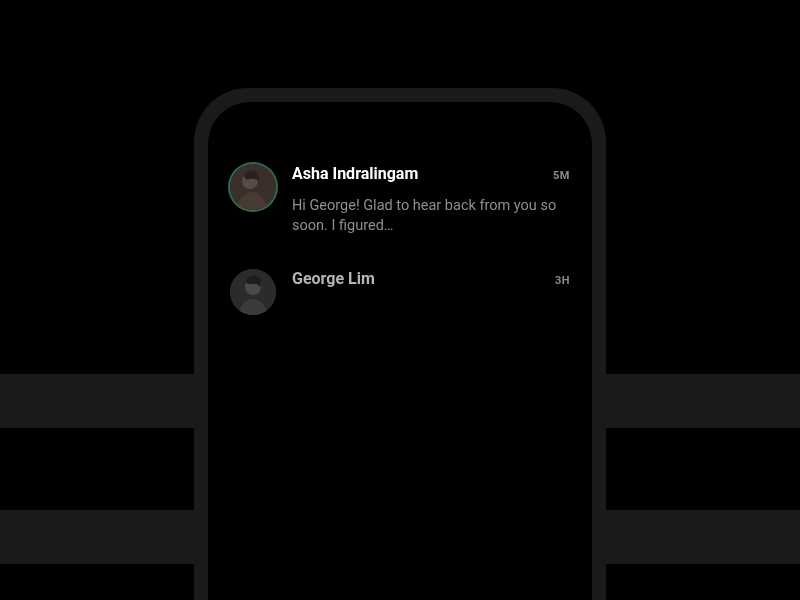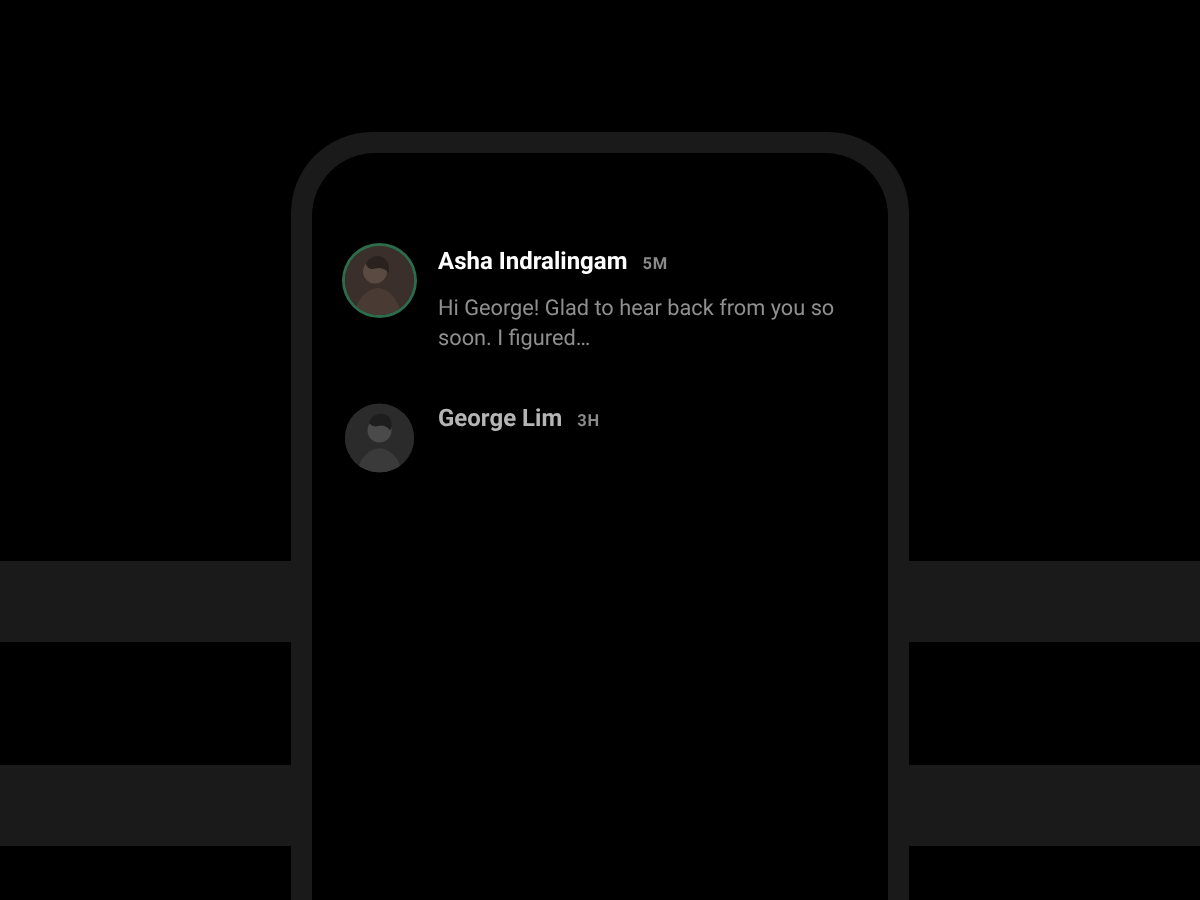--- a/index.html
+++ b/index.html
@@ -100,21 +100,21 @@
     .avatar {
       width: 46px; height: 46px; border-radius: 50%;
       flex: none;
       background: #2a2a2a;
       overflow: hidden;
       position: relative;
     }
     .avatar.ring { box-shadow: 0 0 0 2px #2d6b4a; }
     .avatar svg { width:100%; height:100%; display:block; }
     .row-body { flex: 1; min-width: 0; }
-    .row-head { display:flex; align-items: baseline; gap: 10px; }
+    .row-head { display:flex; justify-content: space-between; align-items: baseline; gap: 10px; }
     .name { font-size: 16px; font-weight: 700; }
     .name.unread { color: #fff; }
     .name.read { color: #b5b5b5; }
     .time { font-size: 11px; color: #8a8a8a; font-weight: 700; letter-spacing: 0.5px; white-space: nowrap; }
     .preview { margin-top: 13px; font-size: 14.5px; line-height: 1.35; color: #8f8f8f; }
   </style>
 </head>
 <body>
 
 <div class="bg-stripe one"></div>

